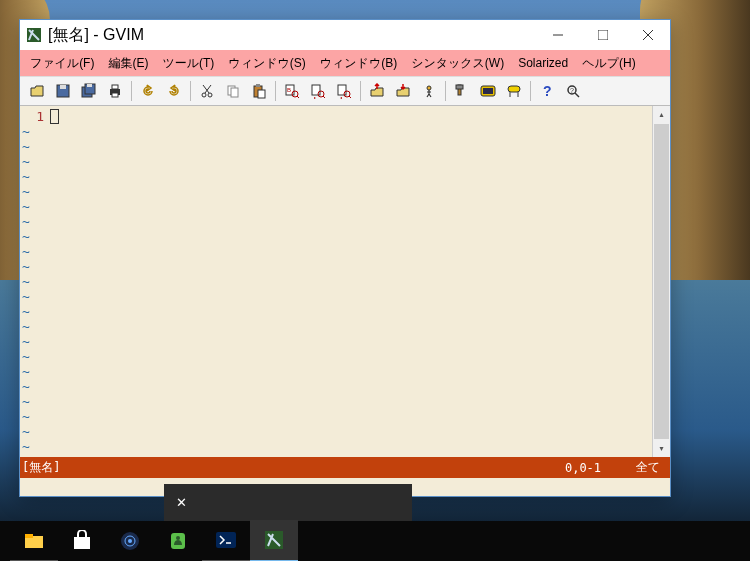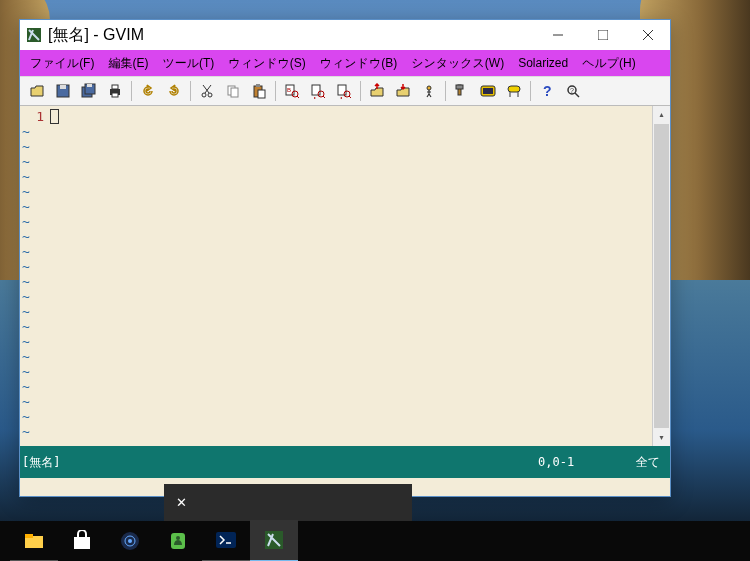--- a/index.html
+++ b/index.html
@@ -6,37 +6,37 @@
 .desktop{width:750px;height:561px;position:relative;background:linear-gradient(to bottom,#5a8bc0 0%,#6a97c7 25%,#a8c0a8 45%,#c9b88a 55%,#3d6a8a 70%,#2a4a6a 100%);}
 .rock-left{position:absolute;left:-40px;top:-20px;width:90px;height:360px;background:linear-gradient(to right,#3d2e1a,#8a6a3a,#c0a060);border-radius:0 40px 50px 0;}
 .rock-right{position:absolute;right:-10px;top:-30px;width:120px;height:340px;background:linear-gradient(to left,#3d2e1a,#8a6a3a,#c0a060);border-radius:40px 0 0 60px;}
 .water{position:absolute;left:0;right:0;top:280px;height:250px;background:linear-gradient(to bottom,#4a7a9a 0%,#2a5a8a 60%,#102030 100%);}
 .window{position:absolute;left:19px;top:19px;width:650px;height:476px;background:#fff;border:1px solid #5a8fc7;box-shadow:0 4px 20px rgba(0,0,0,.3);display:flex;flex-direction:column;}
 .titlebar{height:30px;display:flex;align-items:center;padding-left:6px;background:#fff;}
 .titlebar .icon{width:16px;height:16px;margin-right:6px;}
 .titlebar .title{flex:1;color:#000;font-size:16px;}
 .winctrls{display:flex;height:100%;}
 .winctrls div{width:45px;display:flex;align-items:center;justify-content:center;color:#555;}
-.menubar{height:22px;display:flex;align-items:center;padding:2px 4px;background:#d946ef;gap:2px;}
+.menubar{height:22px;display:flex;align-items:center;padding:2px 4px;background:#fca5a5;gap:2px;}
 .menubar span{padding:2px 6px;color:#000;}
 .toolbar{height:26px;display:flex;align-items:center;padding:1px 4px;background:#f4f4f4;border-top:1px solid #ddd;border-bottom:1px solid #bbb;gap:0;}
 .tb{width:22px;height:22px;margin:0 1px;display:flex;align-items:center;justify-content:center;border:1px solid transparent;}
 .sep{width:1px;height:20px;background:#bbb;margin:0 3px;}
 .editor{flex:1;display:flex;background:#f3ecd8;overflow:hidden;position:relative;}
 .gutter{width:30px;background:#f3ecd8;text-align:right;padding-right:6px;padding-top:3px;box-sizing:border-box;}
 .gutter .ln{color:#a33;font-family:"Consolas","MS Gothic",monospace;font-size:13px;line-height:15px;}
 .tildes{position:absolute;left:2px;top:18px;bottom:0;color:#2a6aa8;font-family:"Consolas","MS Gothic",monospace;font-size:13px;line-height:15px;}
 .textarea{flex:1;padding-top:3px;position:relative;}
 .cursor{position:absolute;left:0;top:3px;width:7px;height:13px;border:1px solid #333;}
 .scrollbar{width:17px;background:#f0f0f0;border-left:1px solid #ccc;display:flex;flex-direction:column;}
 .sbtn{height:17px;background:#f0f0f0;display:flex;align-items:center;justify-content:center;color:#555;font-size:8px;}
 .thumb{flex:1;background:#cdcdcd;margin:1px;}
-.statusbar{height:32px;background:#0f766e;color:#fff;display:flex;align-items:center;font-family:"Consolas","MS Gothic",monospace;font-size:12px;padding:0 2px;}
+.statusbar{height:21px;background:#c2410c;color:#fff;display:flex;align-items:center;font-family:"Consolas","MS Gothic",monospace;font-size:12px;padding:0 2px;}
 .statusbar .left{flex:1;}
-.statusbar .mid{width:90px;}
+.statusbar .mid{width:90px;text-align:center;}
 .statusbar .right{width:40px;text-align:center;}
 .cmdline{height:18px;background:#f3ecd8;}
 
 .tooltip{position:absolute;left:164px;top:484px;width:248px;height:37px;background:#2b2b2b;display:flex;align-items:center;color:#fff;font-size:12px;padding-left:12px;box-sizing:border-box;gap:14px;}
 .tooltip .x{font-size:13px;}
 
 .taskbar{position:absolute;left:0;bottom:0;width:750px;height:40px;background:#090909;display:flex;align-items:center;}
 .taskbar .slot{width:48px;height:40px;display:flex;align-items:center;justify-content:center;}
 .taskbar .slot.active{background:#333;border-bottom:2px solid #76b9ed;}
 .taskbar .slot.open{border-bottom:2px solid #555;}

